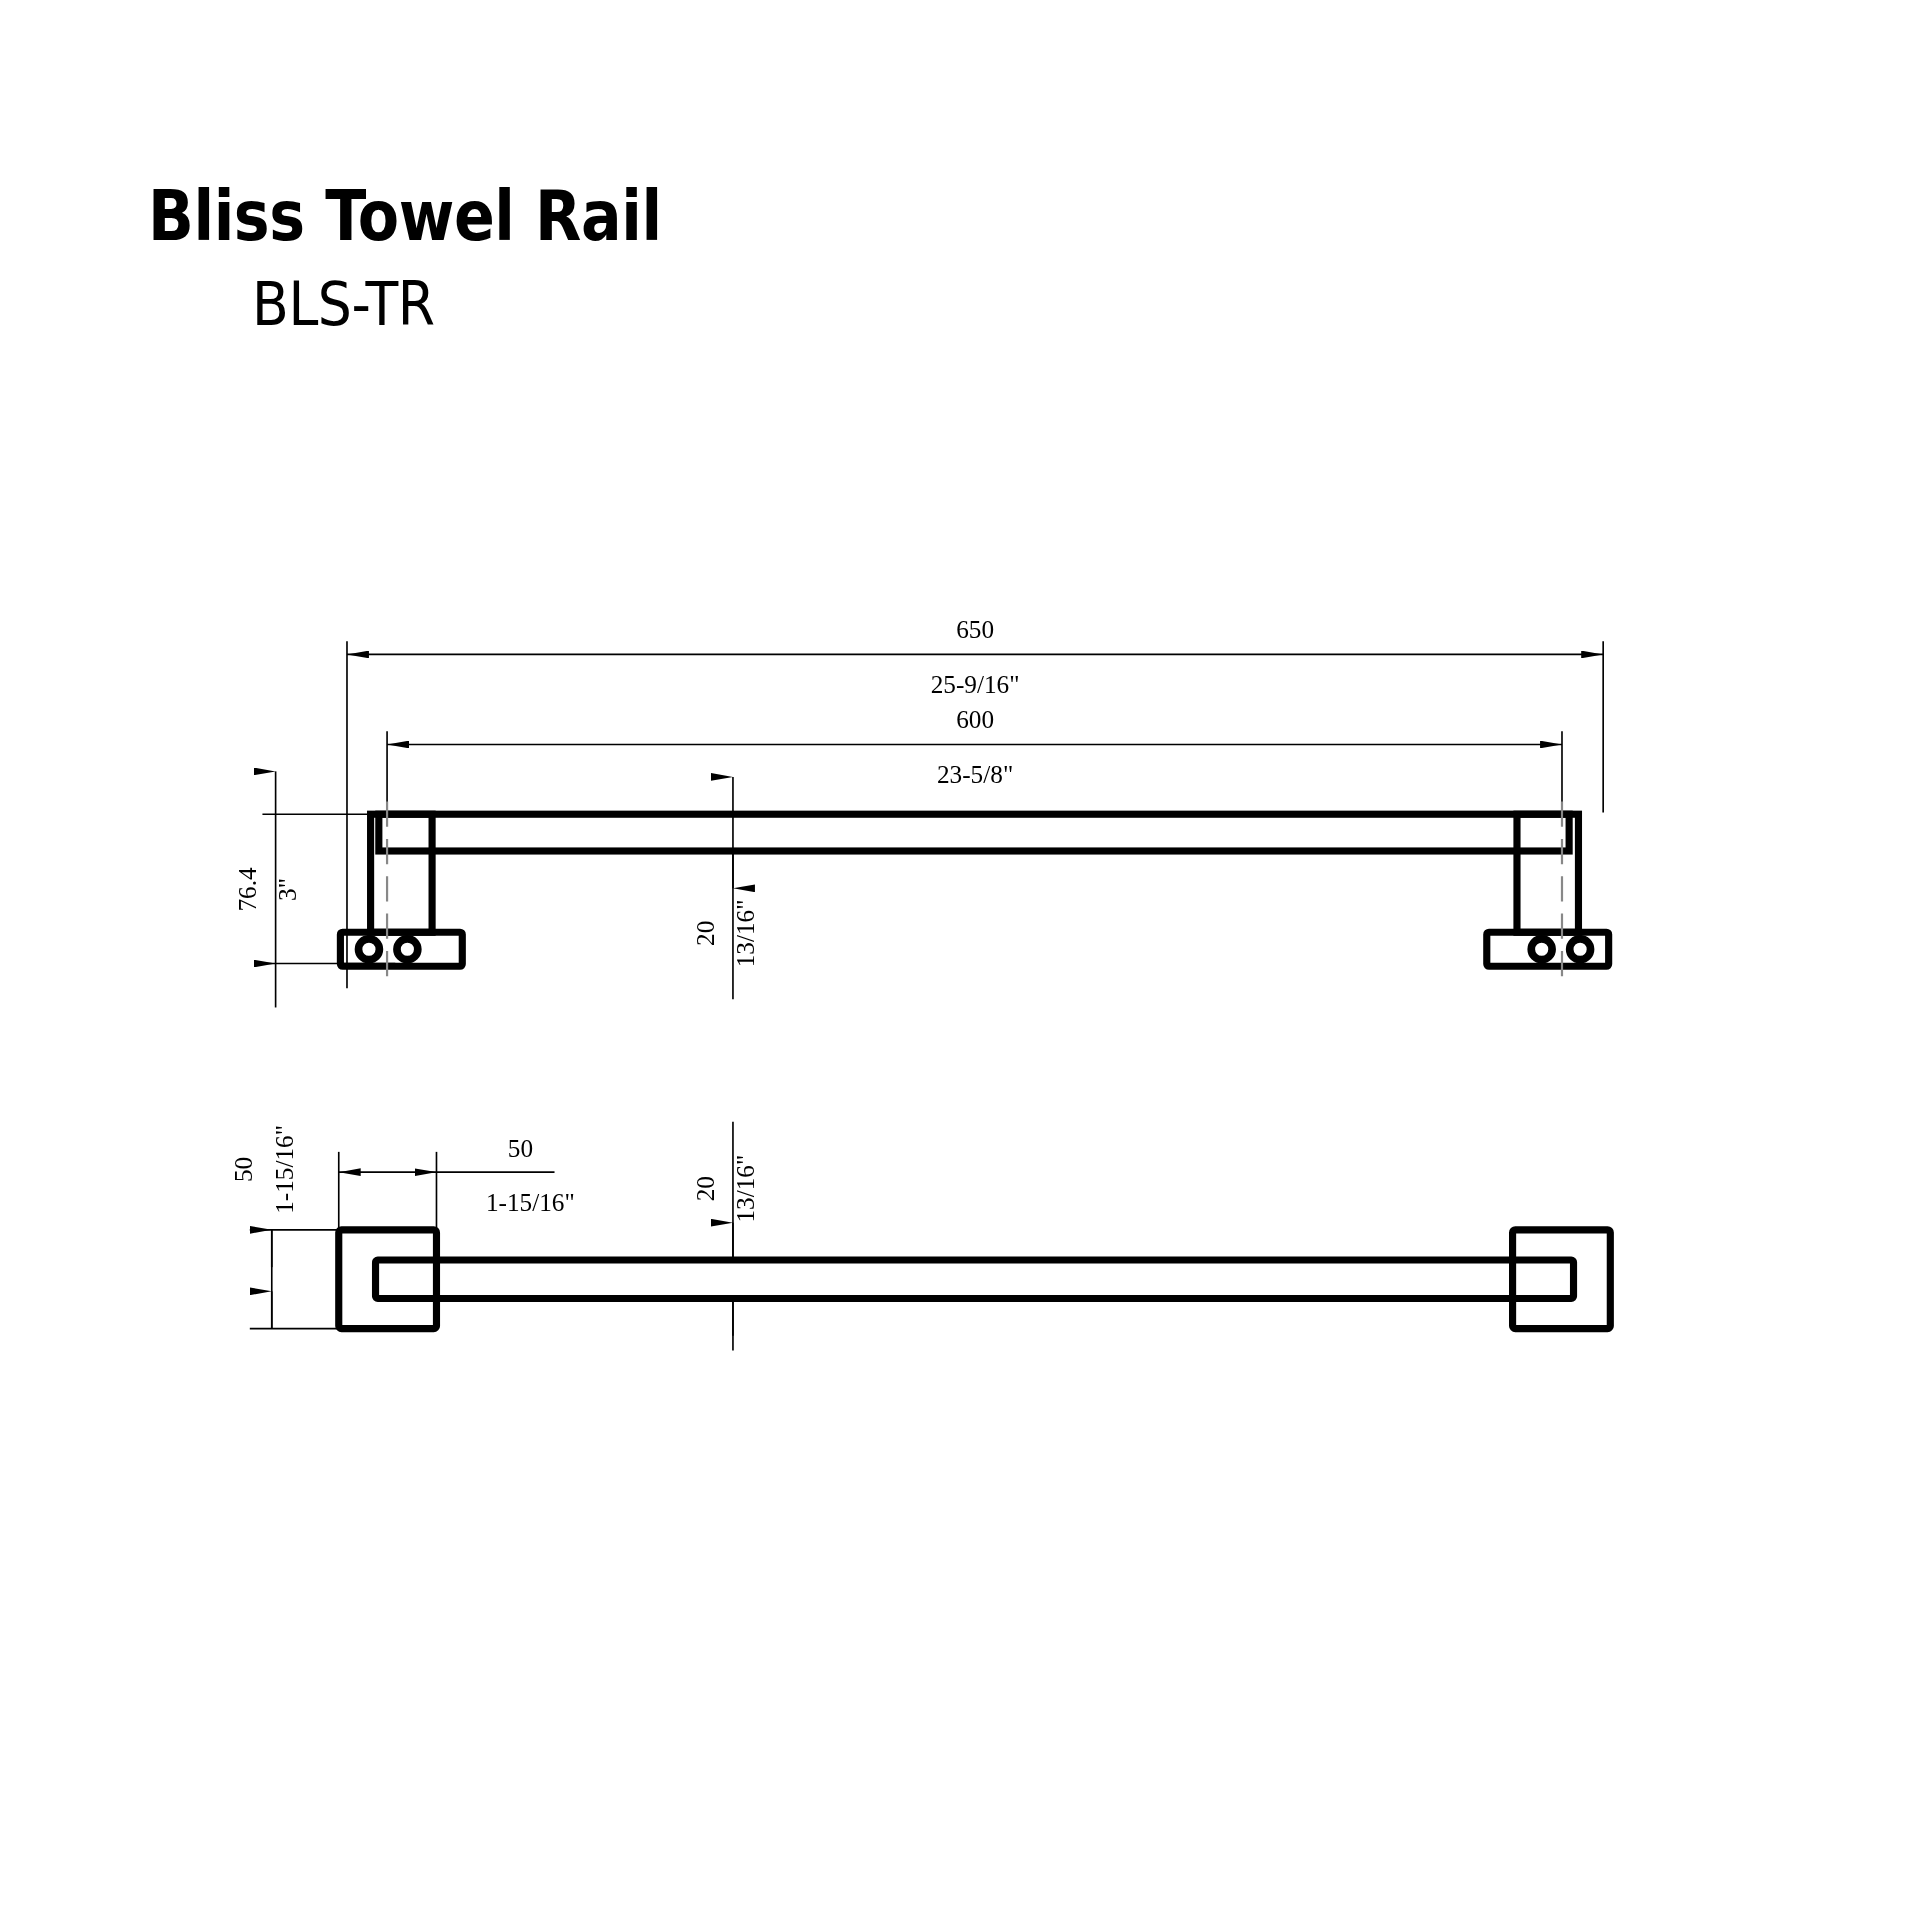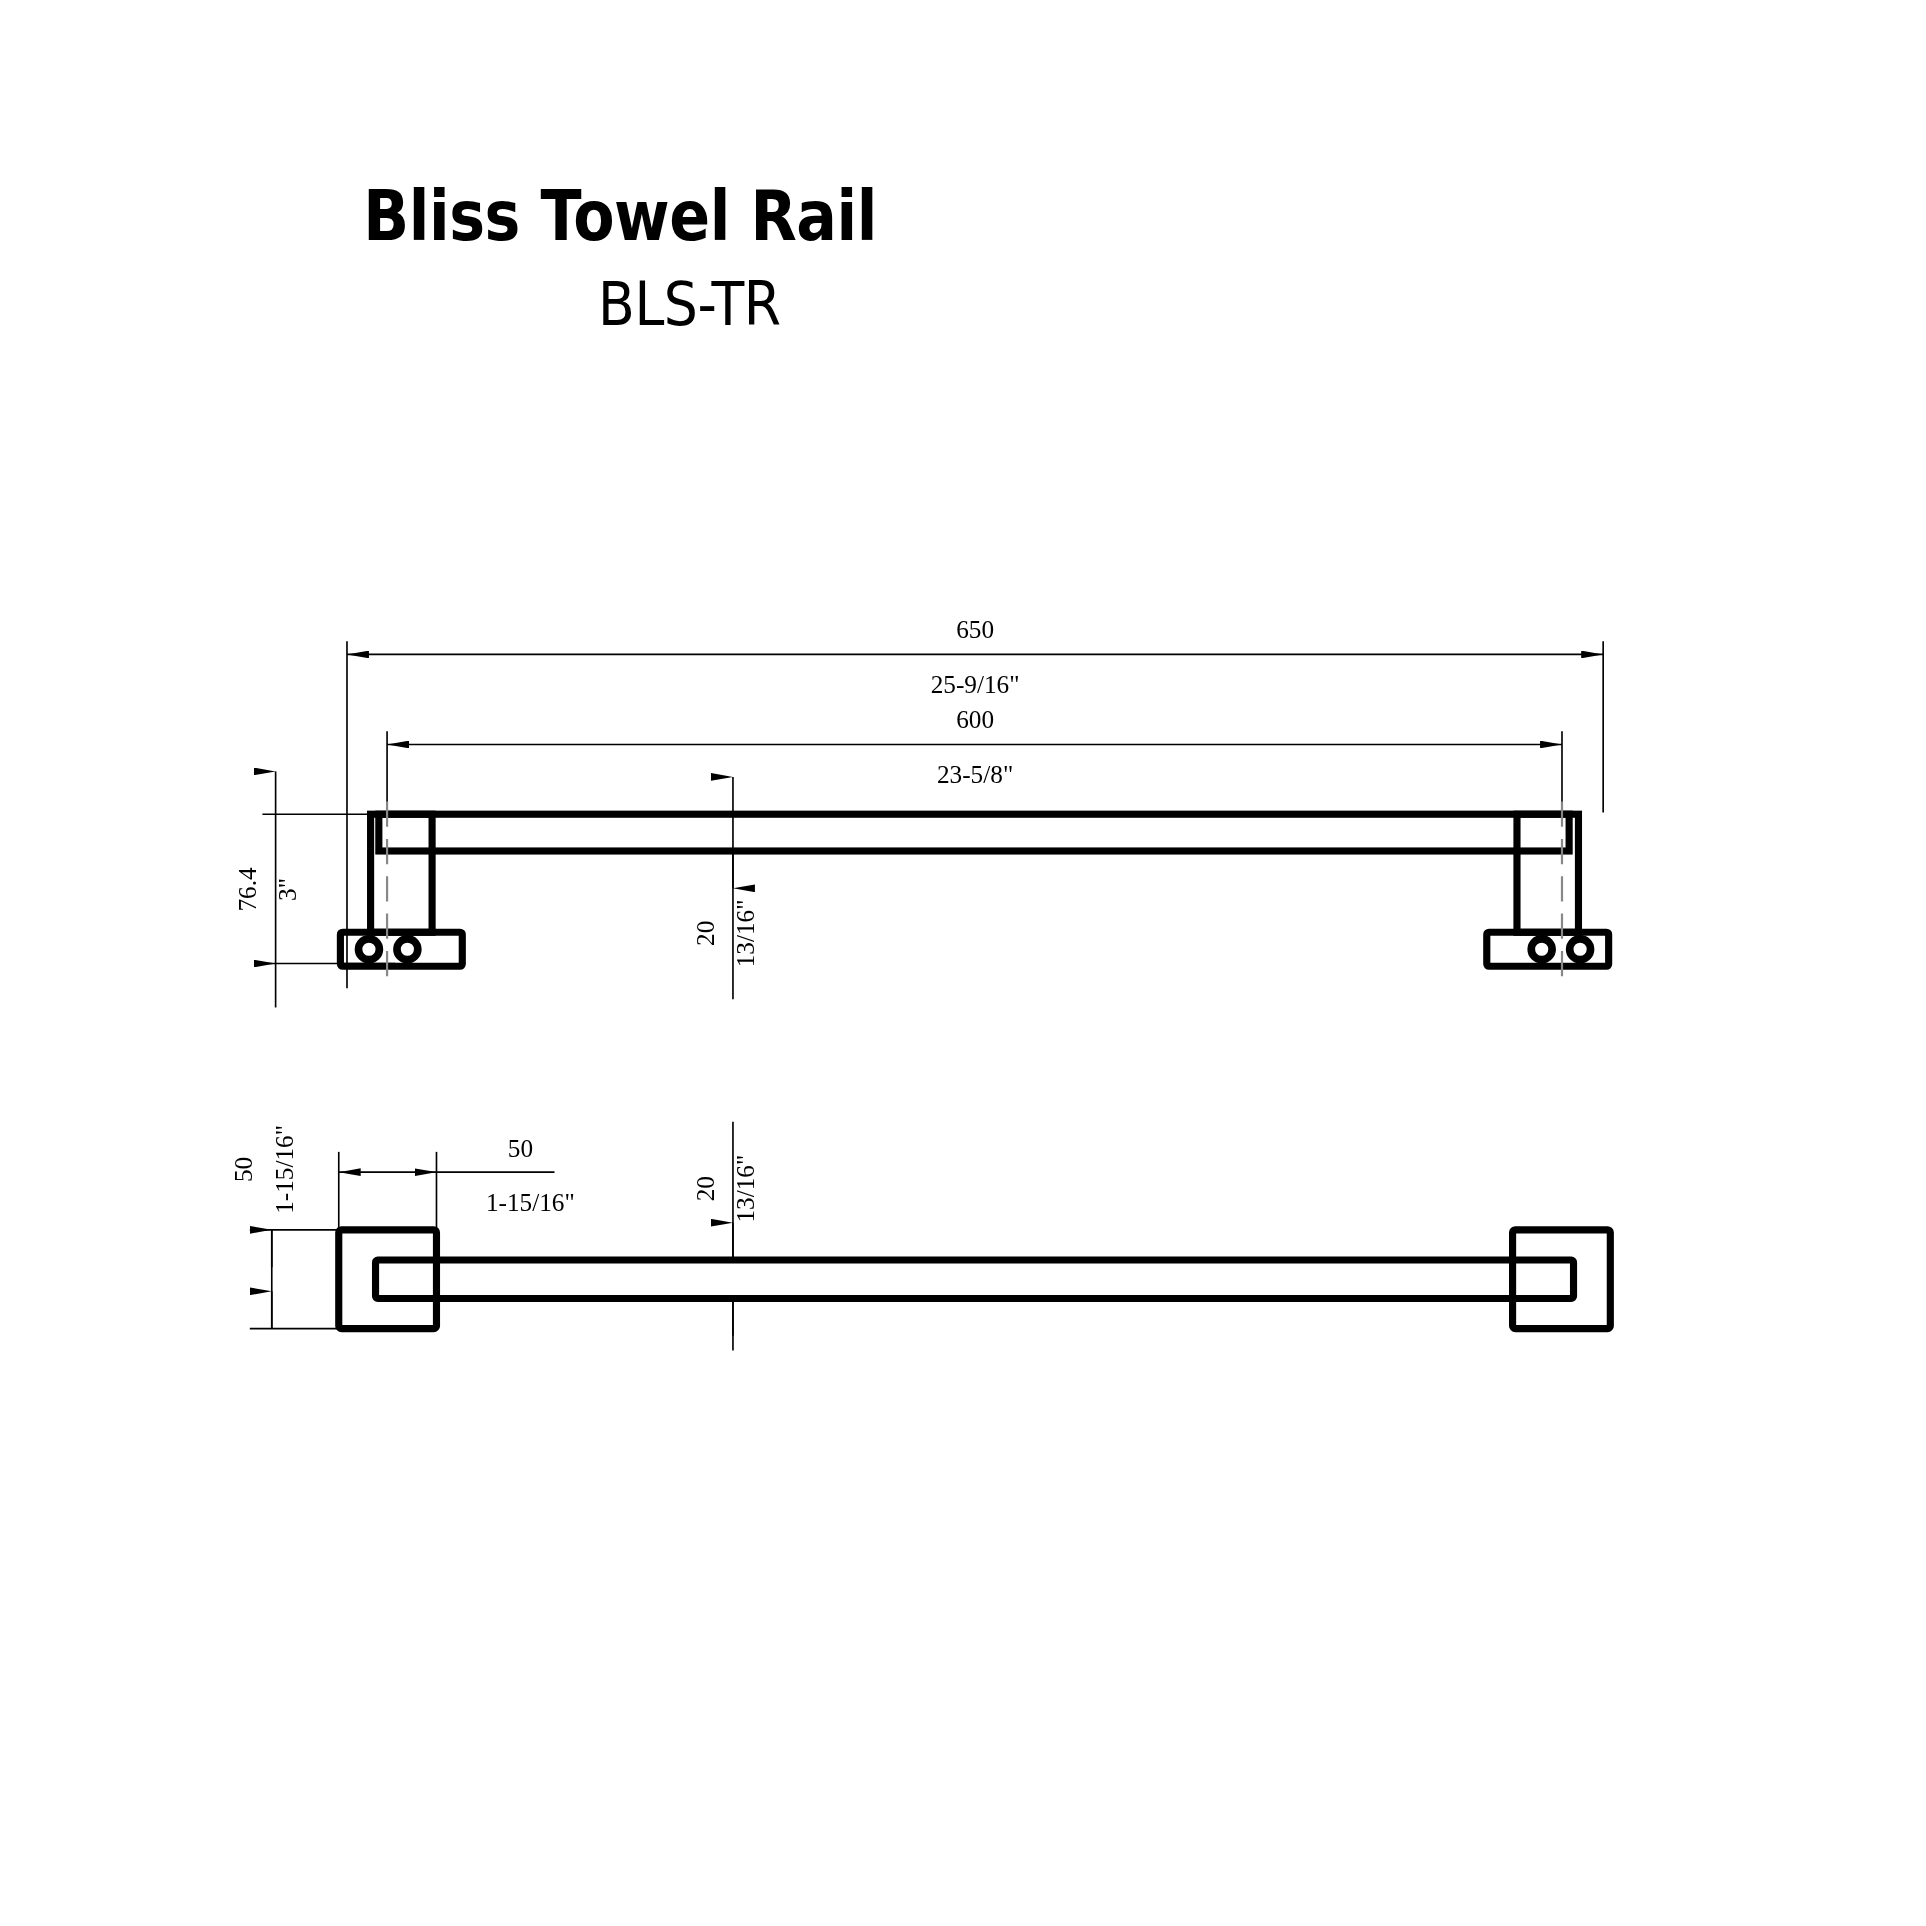--- a/index.html
+++ b/index.html
@@ -15,21 +15,20 @@
     overflow: hidden;
     font-family: "Liberation Sans", sans-serif;
     color: #000000;
   }
 
   #sheet {
     position: absolute;
     left: 0; top: 0;
     width: 1850px;
     height: 1926px;
-    text-align: center;
   }
 
   
   .title-block {
     position: absolute;
     left: 148px;
     top: 181px;
     width: 1098px;
   }
   .doc-title {

